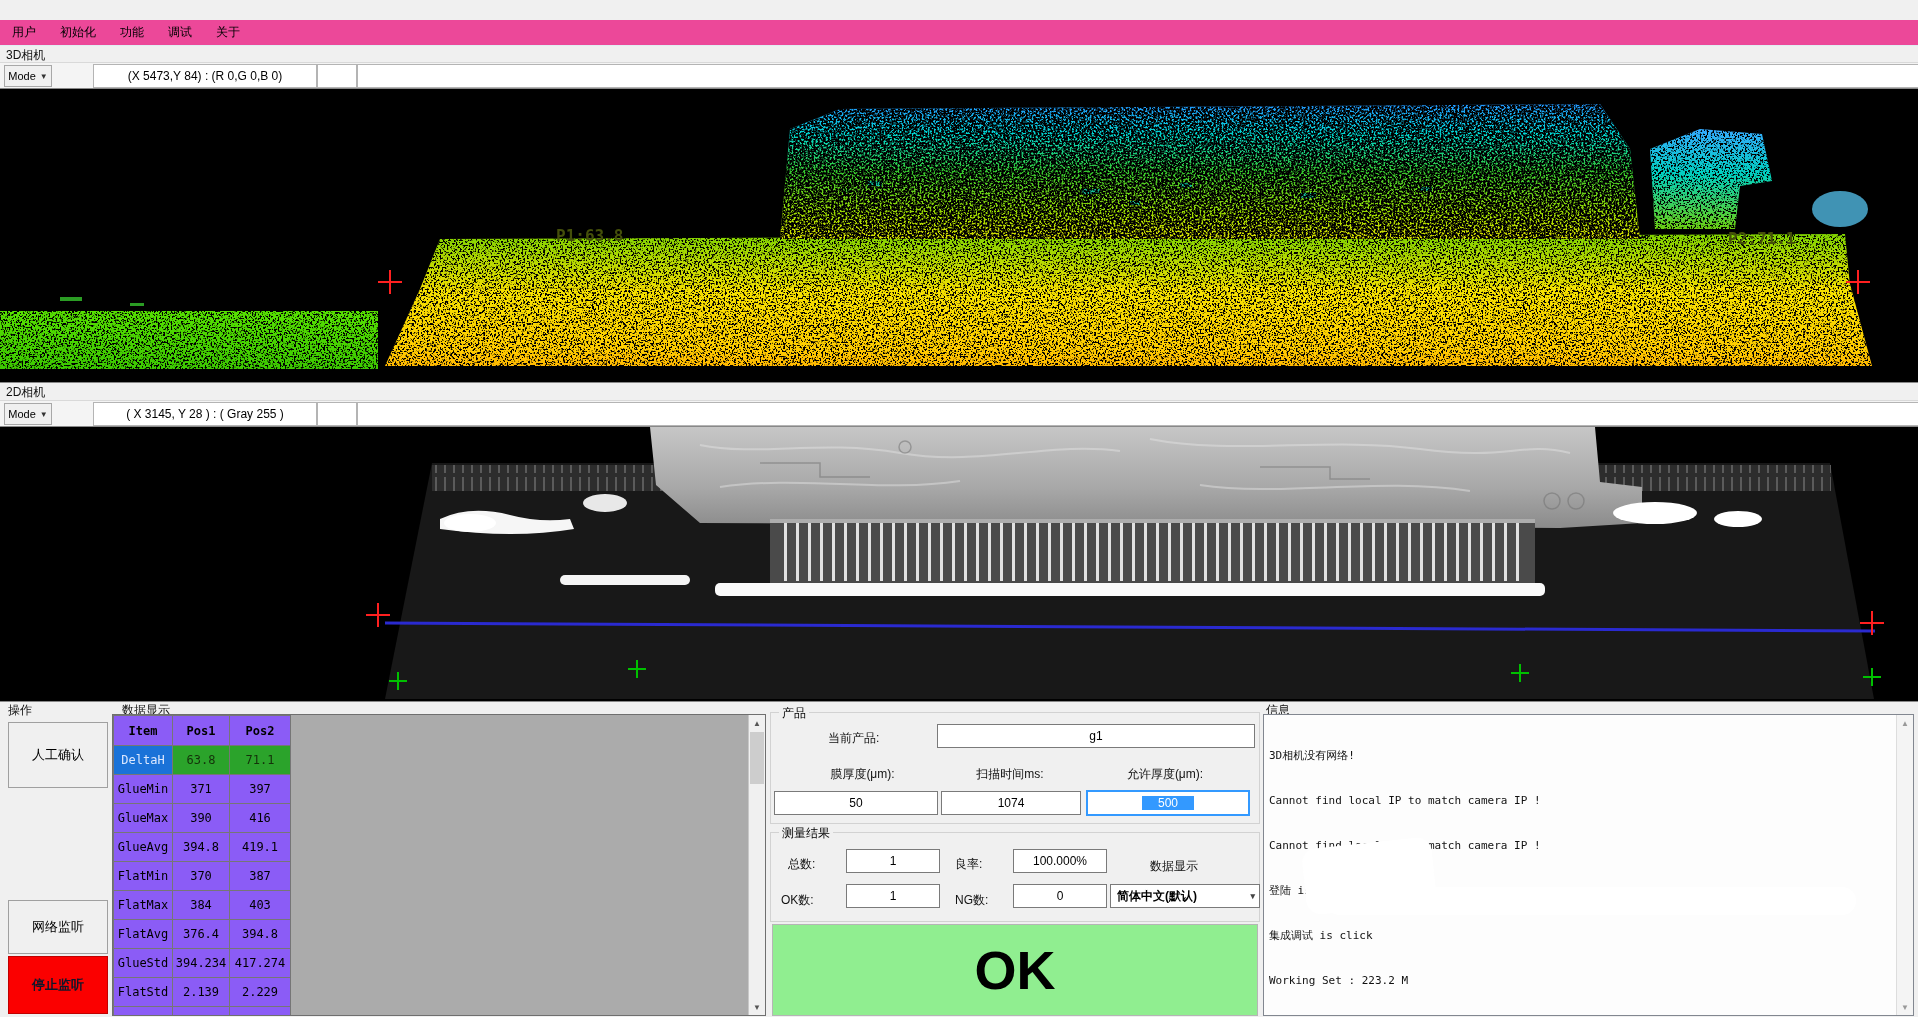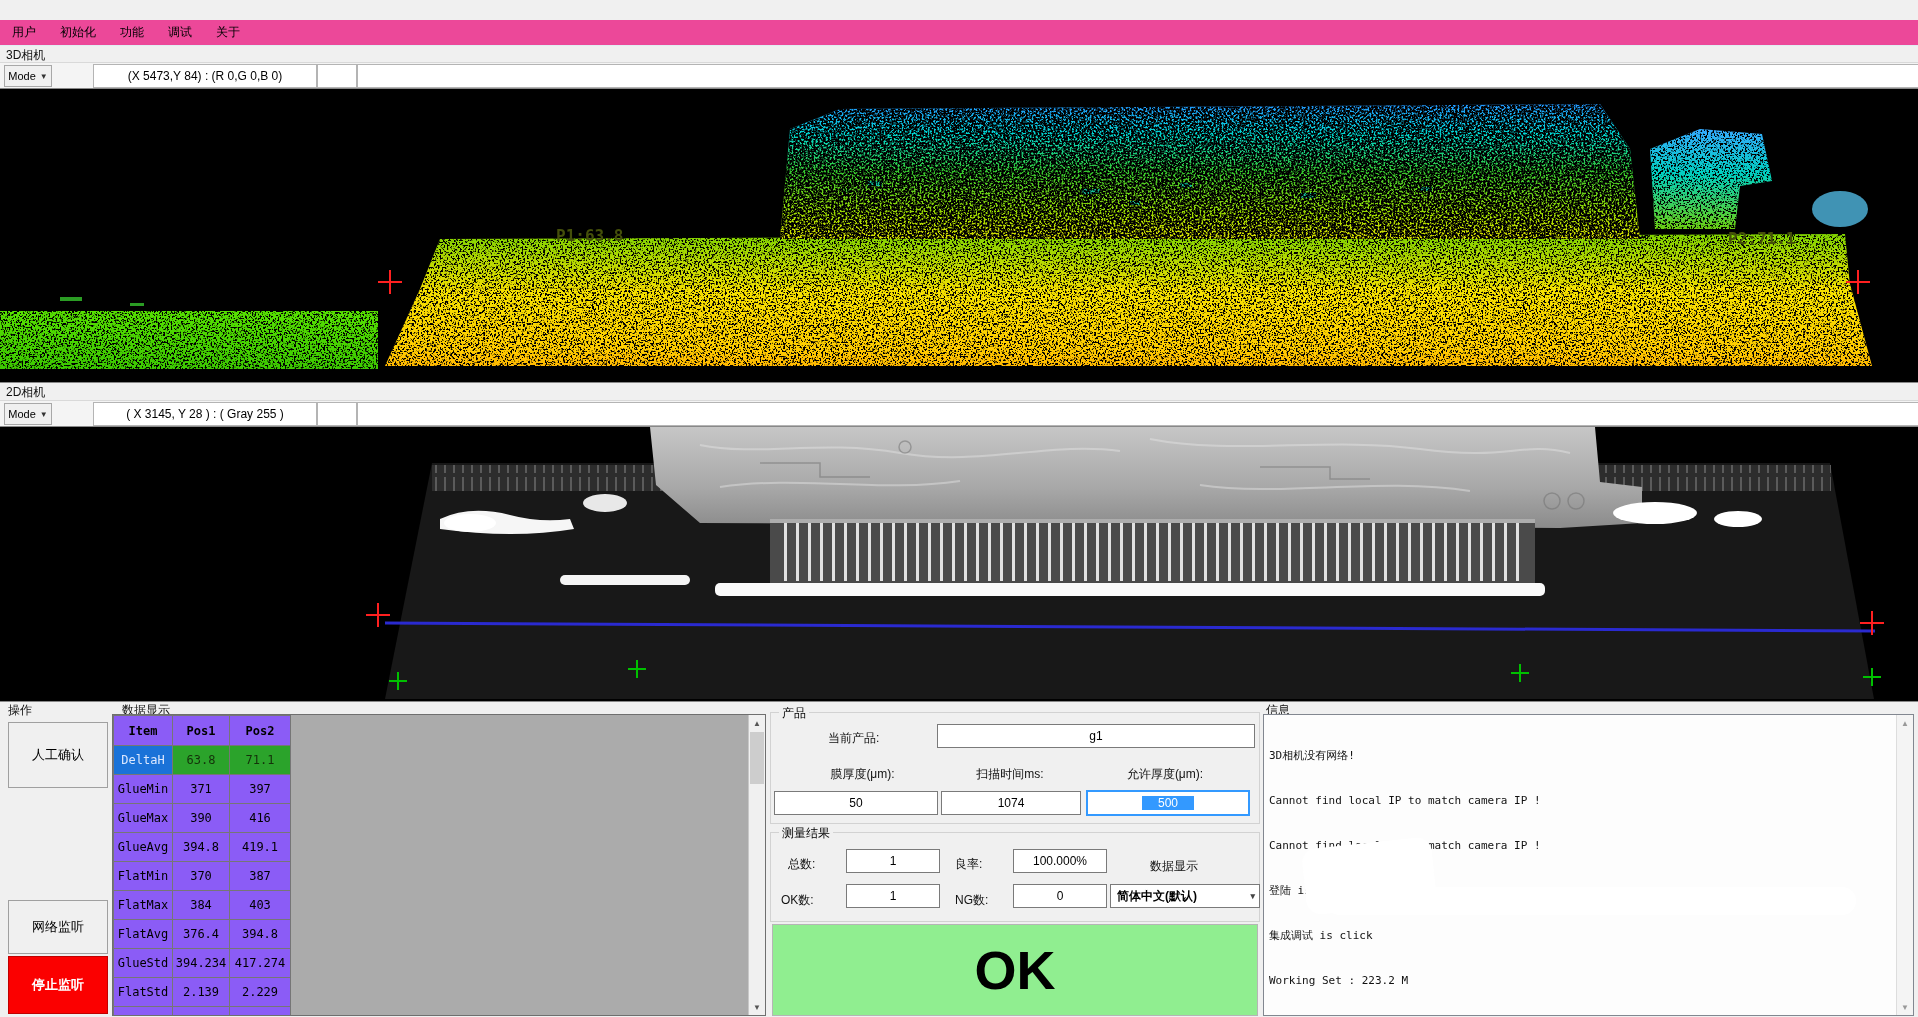--- a/index.html
+++ b/index.html
@@ -36,21 +36,21 @@
   .cell-b{left:276px;width:38px;}
   .cell-c{left:316px;width:1594px;}
 
   
   .img-frame{position:absolute;left:0;width:1918px;background:#000;border-top:1px solid #888;border-bottom:1px solid #888;}
 
   
   .panel-label{position:absolute;font-size:12px;color:#111;}
   .op-btn{position:absolute;left:8px;width:98px;background:#f0f0f0;border:1px solid #a0a0a0;
           display:flex;align-items:center;justify-content:center;font-size:13px;cursor:default;}
-  .op-btn.red{background:#fb0000;border:1px solid #c00000;color:#ffffff;font-weight:bold;}
+  .op-btn.red{background:#fb0000;border:1px solid #c00000;color:#0f172a;font-weight:bold;}
 
   
   .table-wrap{position:absolute;left:112px;top:714px;width:652px;height:300px;background:#ababab;
               border:1px solid #6f6f6f;overflow:hidden;}
   table.datatable{border-collapse:collapse;background:#fff;font-family:"DejaVu Sans Mono",monospace;font-size:12px;}
   table.datatable td{border:1px solid #767676;height:28px;text-align:center;padding:0;background:#8b5cf6;}
   td.c-item{width:58px;}
   td.c-pos1{width:56px;}
   td.c-pos2{width:60px;}
   tr.hdr td{font-weight:bold;height:29px;}

